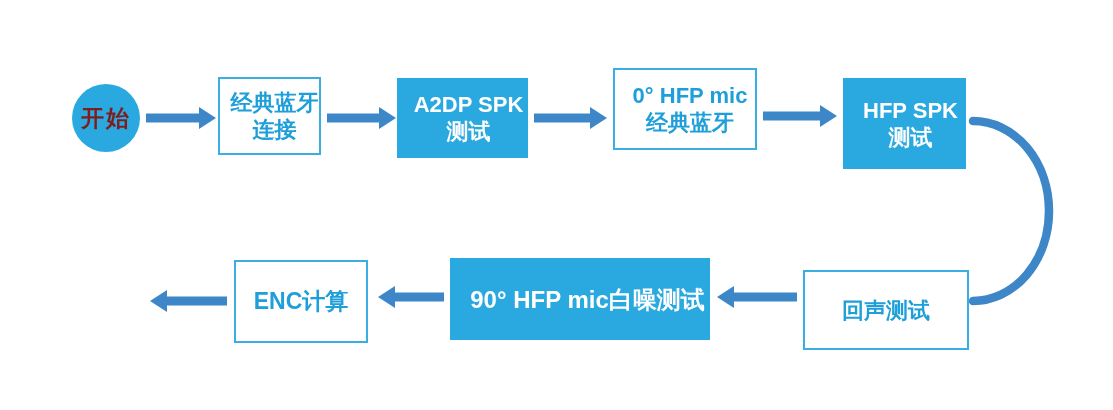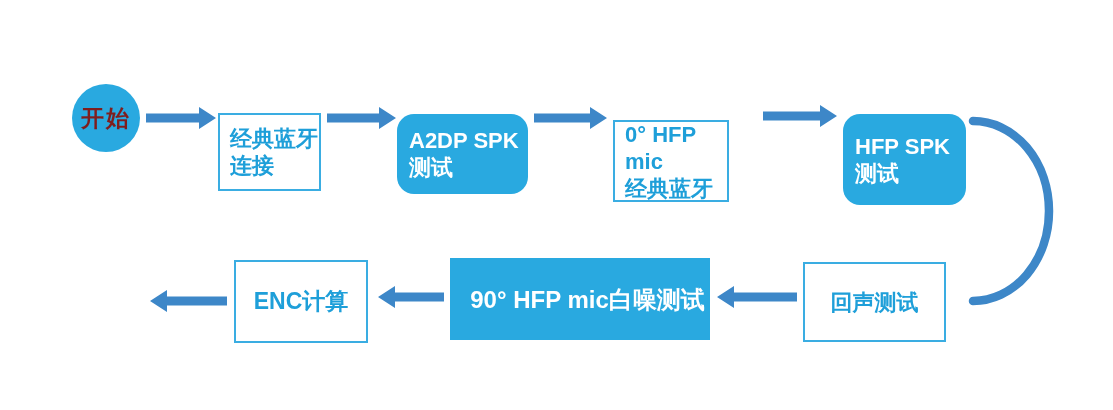--- a/index.html
+++ b/index.html
@@ -26,24 +26,24 @@
   }
   .node {
     position:absolute;
     box-sizing:border-box;
     display:flex; flex-direction:column; justify-content:center;
     font-weight:bold; font-size:22px;
     line-height:27px;
   }
   .node.filled { background:#29a9e0; color:#ffffff; }
   .node.outline { background:#ffffff; border:2px solid #3aade2; color:#1e9fd9; }
-  .node.left-align { align-items:flex-start; text-align:left;margin-top:36px; }
+  .node.left-align { align-items:center; text-align:left; }
   .node.center { align-items:center; text-align:center; }
   .pl10 { padding-left:10px; }
-  .pl12 { padding-left:12px;border-radius:17px; }
+  .pl12 { padding-left:12px; }
   .big { font-size:24px;padding-left:15px; }
 </style>
 </head>
 <body>
 
 <div class="canvas">
 
   <svg class="connector-layer" width="1113" height="410" viewBox="0 0 1113 410" xmlns="http://www.w3.org/2000/svg">
     <g fill="#3d87c8">
       <polygon points="146,113.5 199,113.5 199,107 216,118 199,129 199,122.5 146,122.5"></polygon>
@@ -64,31 +64,31 @@
   <div class="node outline left-align pl10" style="left:218px; top:77px; width:103px; height:78px;">
     <span>经典蓝牙</span>
     <span>连接</span>
   </div>
 
   <div class="node filled left-align pl12" style="left:397px; top:78px; width:131px; height:80px;">
     <span>A2DP SPK</span>
     <span>测试</span>
   </div>
 
-  <div class="node outline left-align pl10" style="left:613px; top:84px; width:116px; height:82px;">
+  <div class="node outline left-align pl10" style="left:613px; top:68px; width:144px; height:82px;">
     <span>0° HFP mic</span>
     <span>经典蓝牙</span>
   </div>
 
   <div class="node filled left-align pl12" style="left:843px; top:78px; width:123px; height:91px;">
     <span>HFP SPK</span>
     <span>测试</span>
   </div>
 
-  <div class="node outline center" style="left:803px; top:262px; width:143px; height:80px;">
+  <div class="node outline center" style="left:803px; top:270px; width:166px; height:80px;">
     <span>回声测试</span>
   </div>
 
   <div class="node filled center big" style="left:450px; top:258px; width:260px; height:82px;">
     <span>90° HFP mic白噪测试</span>
   </div>
 
   <div class="node outline center" style="left:234px; top:260px; width:134px; height:83px; font-size:23px;">
     <span>ENC计算</span>
   </div>

